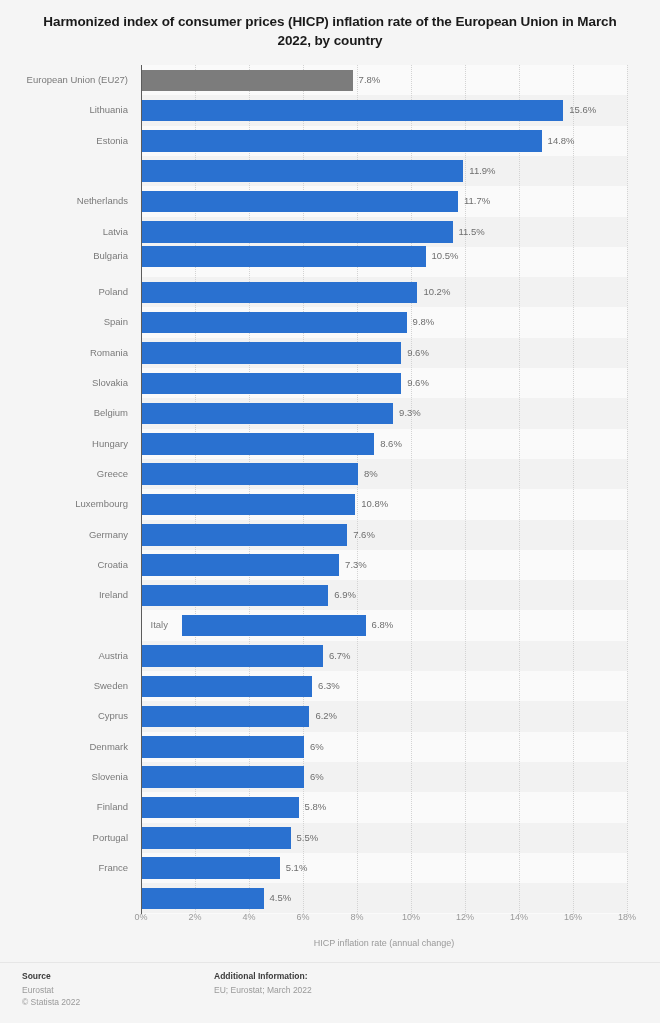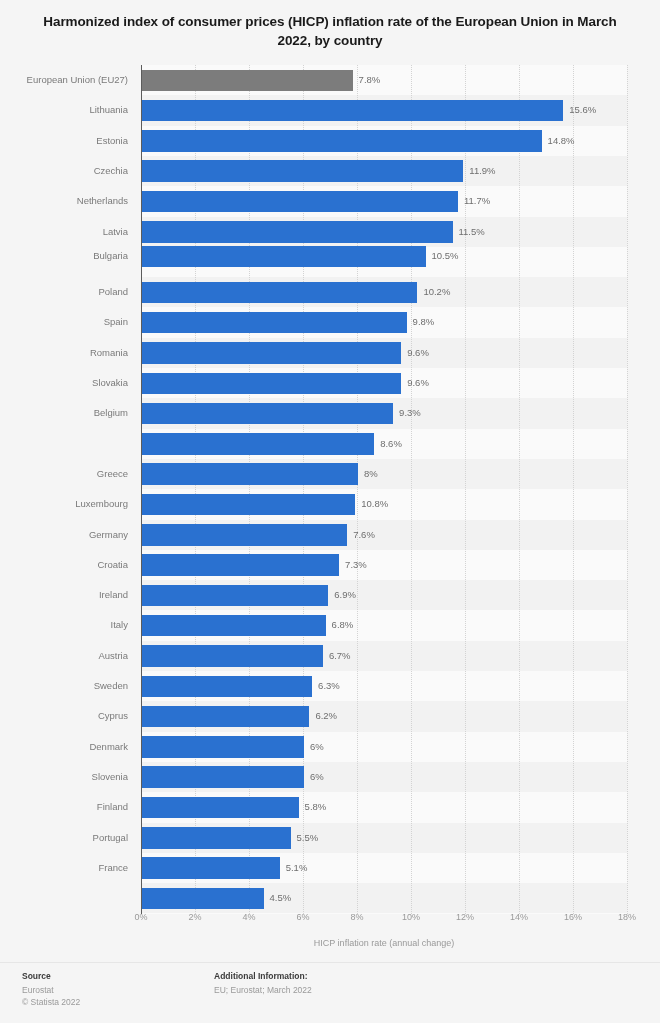--- a/index.html
+++ b/index.html
@@ -203,21 +203,20 @@
         <div class="row-label">Lithuania</div>
         <div class="bar" style="width: 421.2px;"></div>
         <div class="bar-value" style="left: 569.2px;">15.6%</div>
       </div>
       <div class="row" style="top: 63.6px;">
         <div class="row-label">Estonia</div>
         <div class="bar" style="width: 399.6px;"></div>
         <div class="bar-value" style="left: 547.6px;">14.8%</div>
       </div>
       <div class="row" style="top: 93.9px;">
-        <div class="row-label">Czechia</div>
         <div class="bar" style="width: 321.3px;"></div>
         <div class="bar-value" style="left: 469.3px;">11.9%</div>
       </div>
       <div class="row" style="top: 124.2px;">
         <div class="row-label">Netherlands</div>
         <div class="bar" style="width: 315.9px;"></div>
         <div class="bar-value" style="left: 463.9px;">11.7%</div>
       </div>
       <div class="row" style="top: 154.5px;">
         <div class="row-label">Latvia</div>
@@ -248,20 +247,21 @@
         <div class="row-label">Slovakia</div>
         <div class="bar" style="width: 259.2px;"></div>
         <div class="bar-value" style="left: 407.2px;">9.6%</div>
       </div>
       <div class="row" style="top: 336.3px;">
         <div class="row-label">Belgium</div>
         <div class="bar" style="width: 251.1px;"></div>
         <div class="bar-value" style="left: 399.1px;">9.3%</div>
       </div>
       <div class="row" style="top: 366.6px;">
+        <div class="row-label">Hungary</div>
         <div class="bar" style="width: 232.2px;"></div>
         <div class="bar-value" style="left: 380.2px;">8.6%</div>
       </div>
       <div class="row" style="top: 396.9px;">
         <div class="row-label">Greece</div>
         <div class="bar" style="width: 216px;"></div>
         <div class="bar-value" style="left: 364px;">8%</div>
       </div>
       <div class="row" style="top: 427.2px;">
         <div class="row-label">Luxembourg</div>
@@ -276,21 +276,21 @@
       <div class="row" style="top: 487.8px;">
         <div class="row-label">Croatia</div>
         <div class="bar" style="width: 197.1px;"></div>
         <div class="bar-value" style="left: 345.1px;">7.3%</div>
       </div>
       <div class="row" style="top: 518.1px;">
         <div class="row-label">Ireland</div>
         <div class="bar" style="width: 186.3px;"></div>
         <div class="bar-value" style="left: 334.3px;">6.9%</div>
       </div>
-      <div class="row" style="top: 548.4px;">
+      <div class="row" style="top: 548.4px; margin-left: 40px;">
         <div class="row-label">Italy</div>
         <div class="bar" style="width: 183.6px;"></div>
         <div class="bar-value" style="left: 331.6px;">6.8%</div>
       </div>
       <div class="row" style="top: 578.7px;">
         <div class="row-label">Austria</div>
         <div class="bar" style="width: 180.9px;"></div>
         <div class="bar-value" style="left: 328.9px;">6.7%</div>
       </div>
       <div class="row" style="top: 609px;">

